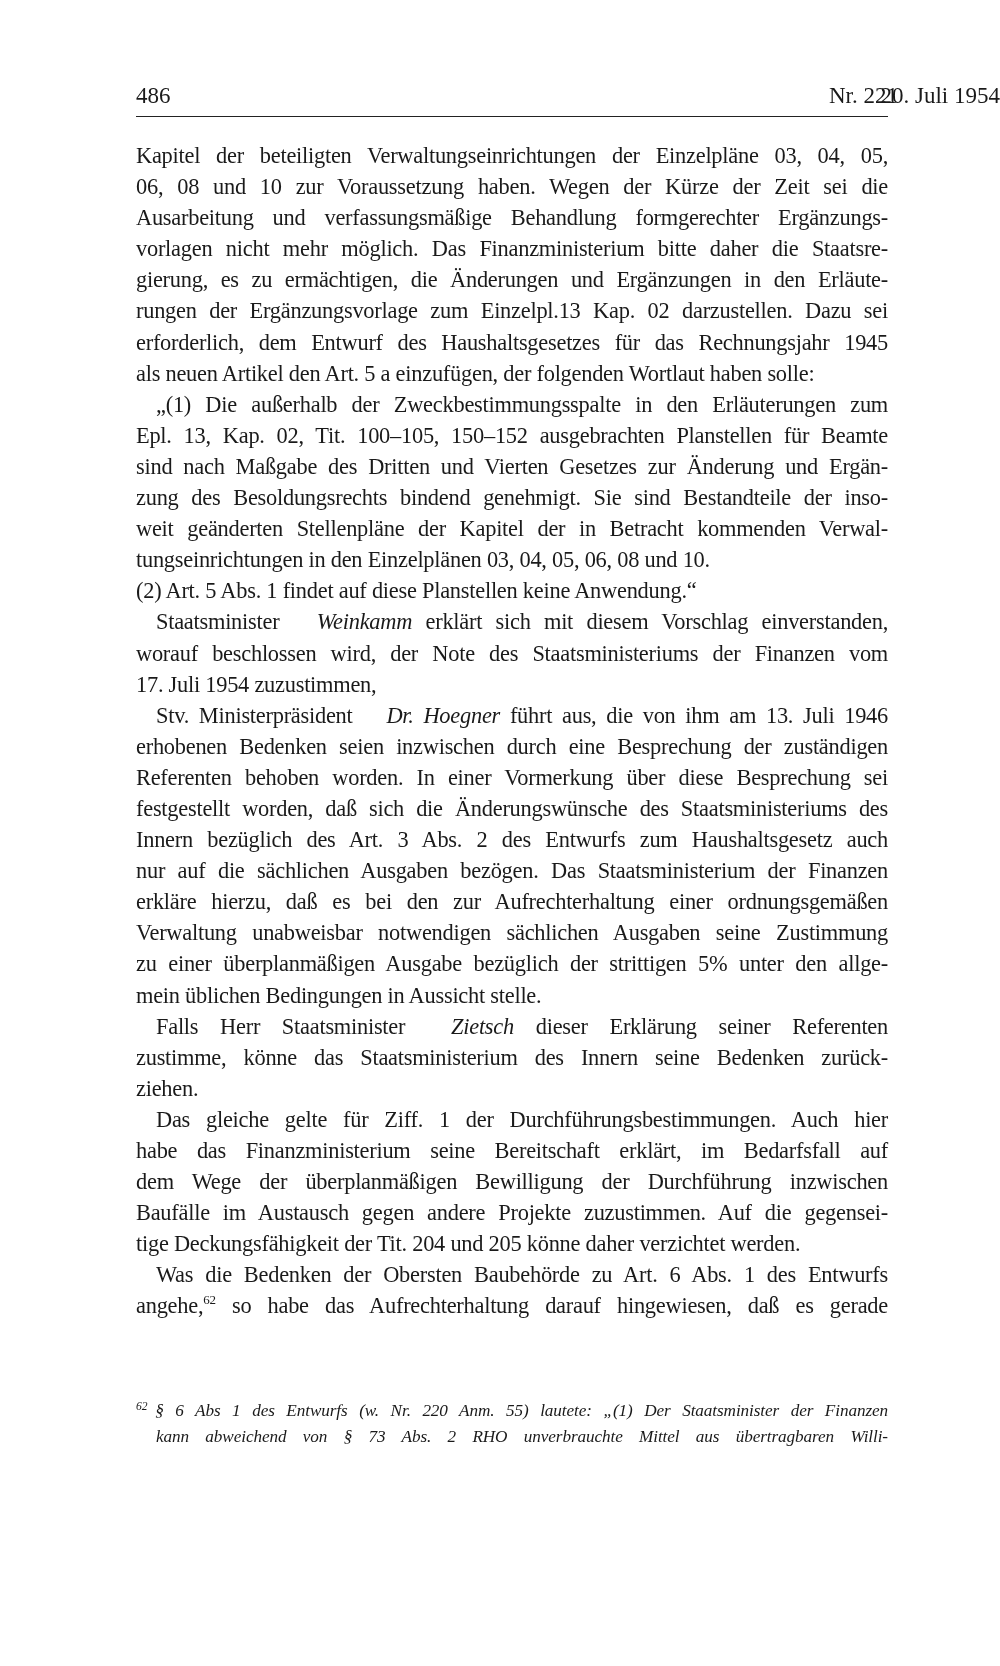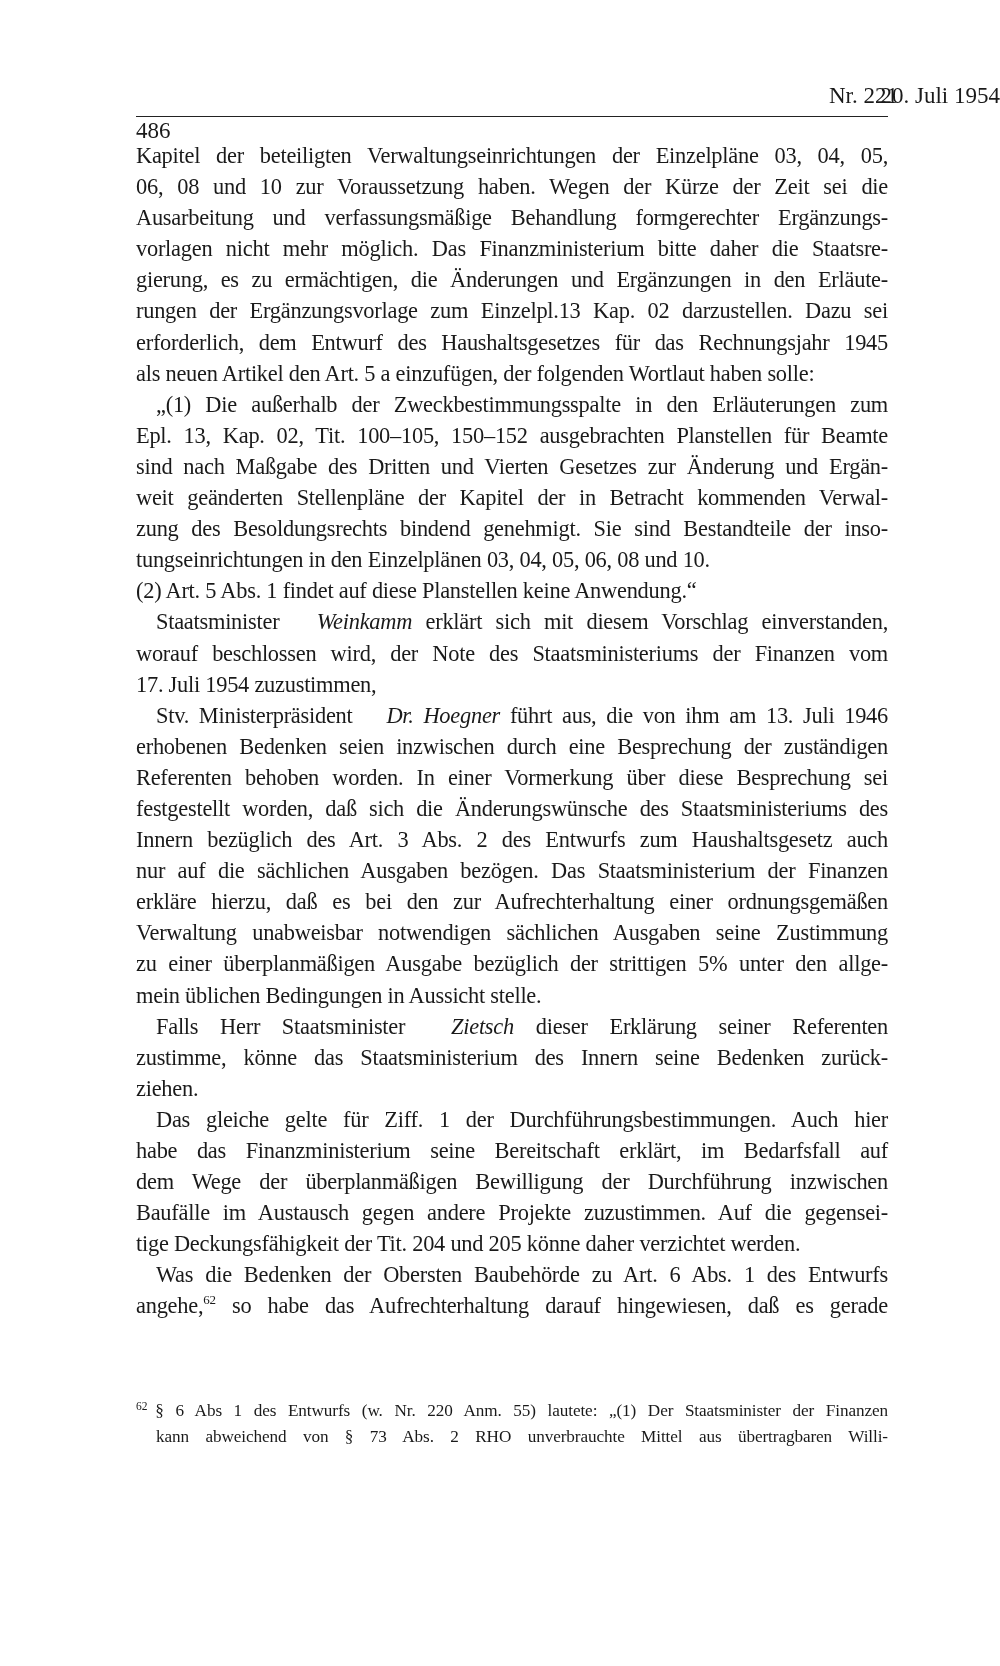--- a/index.html
+++ b/index.html
@@ -1,36 +1,36 @@
 <!DOCTYPE html>
 <html><head>
 <meta charset="utf-8">
 <style>
   html, body { margin: 0; padding: 0; background: #ffffff; }
   body { width: 1000px; height: 1666px; position: relative; overflow: hidden;
          font-family: "Liberation Serif", "DejaVu Serif", serif; color: #1a1a1a; }
   .page { position: absolute; left: 0; top: 0; width: 1000px; height: 1666px; }
   .hdr { position: absolute; top: 82px; font-size: 23px; line-height: 28px; }
-  .hdr-left { left: 136px; margin-top: 35px; }
+  .hdr-left { left: 136px; }
   .hdr-center { left: 0; width: 1000px; text-align: right; }
   .hdr-right { right: 102px; }
   .hdr-rule { position: absolute; left: 136px; width: 752px; top: 116px; height: 0;
               border-top: 1.3px solid #222; }
   .body-text { position: absolute; left: 136px; width: 752px; top: 140px; }
   .line { display: block; height: 31.1px; line-height: 31.1px; font-size: 22.4px;
           white-space: nowrap; text-align: justify; text-align-last: justify;
           letter-spacing: -0.25px; }
   .line.last { text-align-last: left; }
   .line.indent { padding-left: 20px; }
   .line i { font-style: italic; margin-left: 24px; }
   sup.fnref { font-size: 13px; line-height: 0; vertical-align: 9px; }
   .footnotes { position: absolute; left: 136px; width: 752px; top: 1398px; }
   .fn-line { display: block; height: 25.5px; line-height: 25.5px; font-size: 17.2px;
              white-space: nowrap; text-align: justify; text-align-last: justify;
-             letter-spacing: -0.1px; }
+             letter-spacing: -0.1px; font-style: italic; }
   .fn-line.cont { padding-left: 20px; }
   .fn-num { font-size: 11.5px; vertical-align: 6px; line-height: 0; margin-right: 8px; }
 </style>
 </head>
 <body>
 
 <div class="page">
   <div class="hdr hdr-left">486</div>
   <div class="hdr hdr-center">20. Juli 1954</div>
   <div class="hdr hdr-right">Nr. 221</div>
@@ -41,22 +41,22 @@
       <div class="line"><span>06, 08 und 10 zur Voraussetzung haben. Wegen der Kürze der Zeit sei die</span></div>
       <div class="line"><span>Ausarbeitung und verfassungsmäßige Behandlung formgerechter Ergänzungs-</span></div>
       <div class="line"><span>vorlagen nicht mehr möglich. Das Finanzministerium bitte daher die Staatsre-</span></div>
       <div class="line"><span>gierung, es zu ermächtigen, die Änderungen und Ergänzungen in den Erläute-</span></div>
       <div class="line"><span>rungen der Ergänzungsvorlage zum Einzelpl.13 Kap. 02 darzustellen. Dazu sei</span></div>
       <div class="line"><span>erforderlich, dem Entwurf des Haushaltsgesetzes für das Rechnungsjahr 1945</span></div>
       <div class="line last"><span>als neuen Artikel den Art. 5 a einzufügen, der folgenden Wortlaut haben solle:</span></div>
       <div class="line indent"><span>„(1) Die außerhalb der Zweckbestimmungsspalte in den Erläuterungen zum</span></div>
       <div class="line"><span>Epl. 13, Kap. 02, Tit. 100–105, 150–152 ausgebrachten Planstellen für Beamte</span></div>
       <div class="line"><span>sind nach Maßgabe des Dritten und Vierten Gesetzes zur Änderung und Ergän-</span></div>
+      <div class="line"><span>zung des Besoldungsrechts bindend genehmigt. Sie sind Bestandteile der inso-</span></div>
       <div class="line"><span>weit geänderten Stellenpläne der Kapitel der in Betracht kommenden Verwal-</span></div>
-      <div class="line"><span>zung des Besoldungsrechts bindend genehmigt. Sie sind Bestandteile der inso-</span></div>
       <div class="line last"><span>tungseinrichtungen in den Einzelplänen 03, 04, 05, 06, 08 und 10.</span></div>
       <div class="line last"><span>(2) Art. 5 Abs. 1 findet auf diese Planstellen keine Anwendung.“</span></div>
       <div class="line indent"><span>Staatsminister </span><i>Weinkamm</i><span> erklärt sich mit diesem Vorschlag einverstanden,</span></div>
       <div class="line"><span>worauf beschlossen wird, der Note des Staatsministeriums der Finanzen vom</span></div>
       <div class="line last"><span>17. Juli 1954 zuzustimmen,</span></div>
       <div class="line indent"><span>Stv. Ministerpräsident </span><i>Dr. Hoegner</i><span> führt aus, die von ihm am 13. Juli 1946</span></div>
       <div class="line"><span>erhobenen Bedenken seien inzwischen durch eine Besprechung der zuständigen</span></div>
       <div class="line"><span>Referenten behoben worden. In einer Vormerkung über diese Besprechung sei</span></div>
       <div class="line"><span>festgestellt worden, daß sich die Änderungswünsche des Staatsministeriums des</span></div>
       <div class="line"><span>Innern bezüglich des Art. 3 Abs. 2 des Entwurfs zum Haushaltsgesetz auch</span></div>

